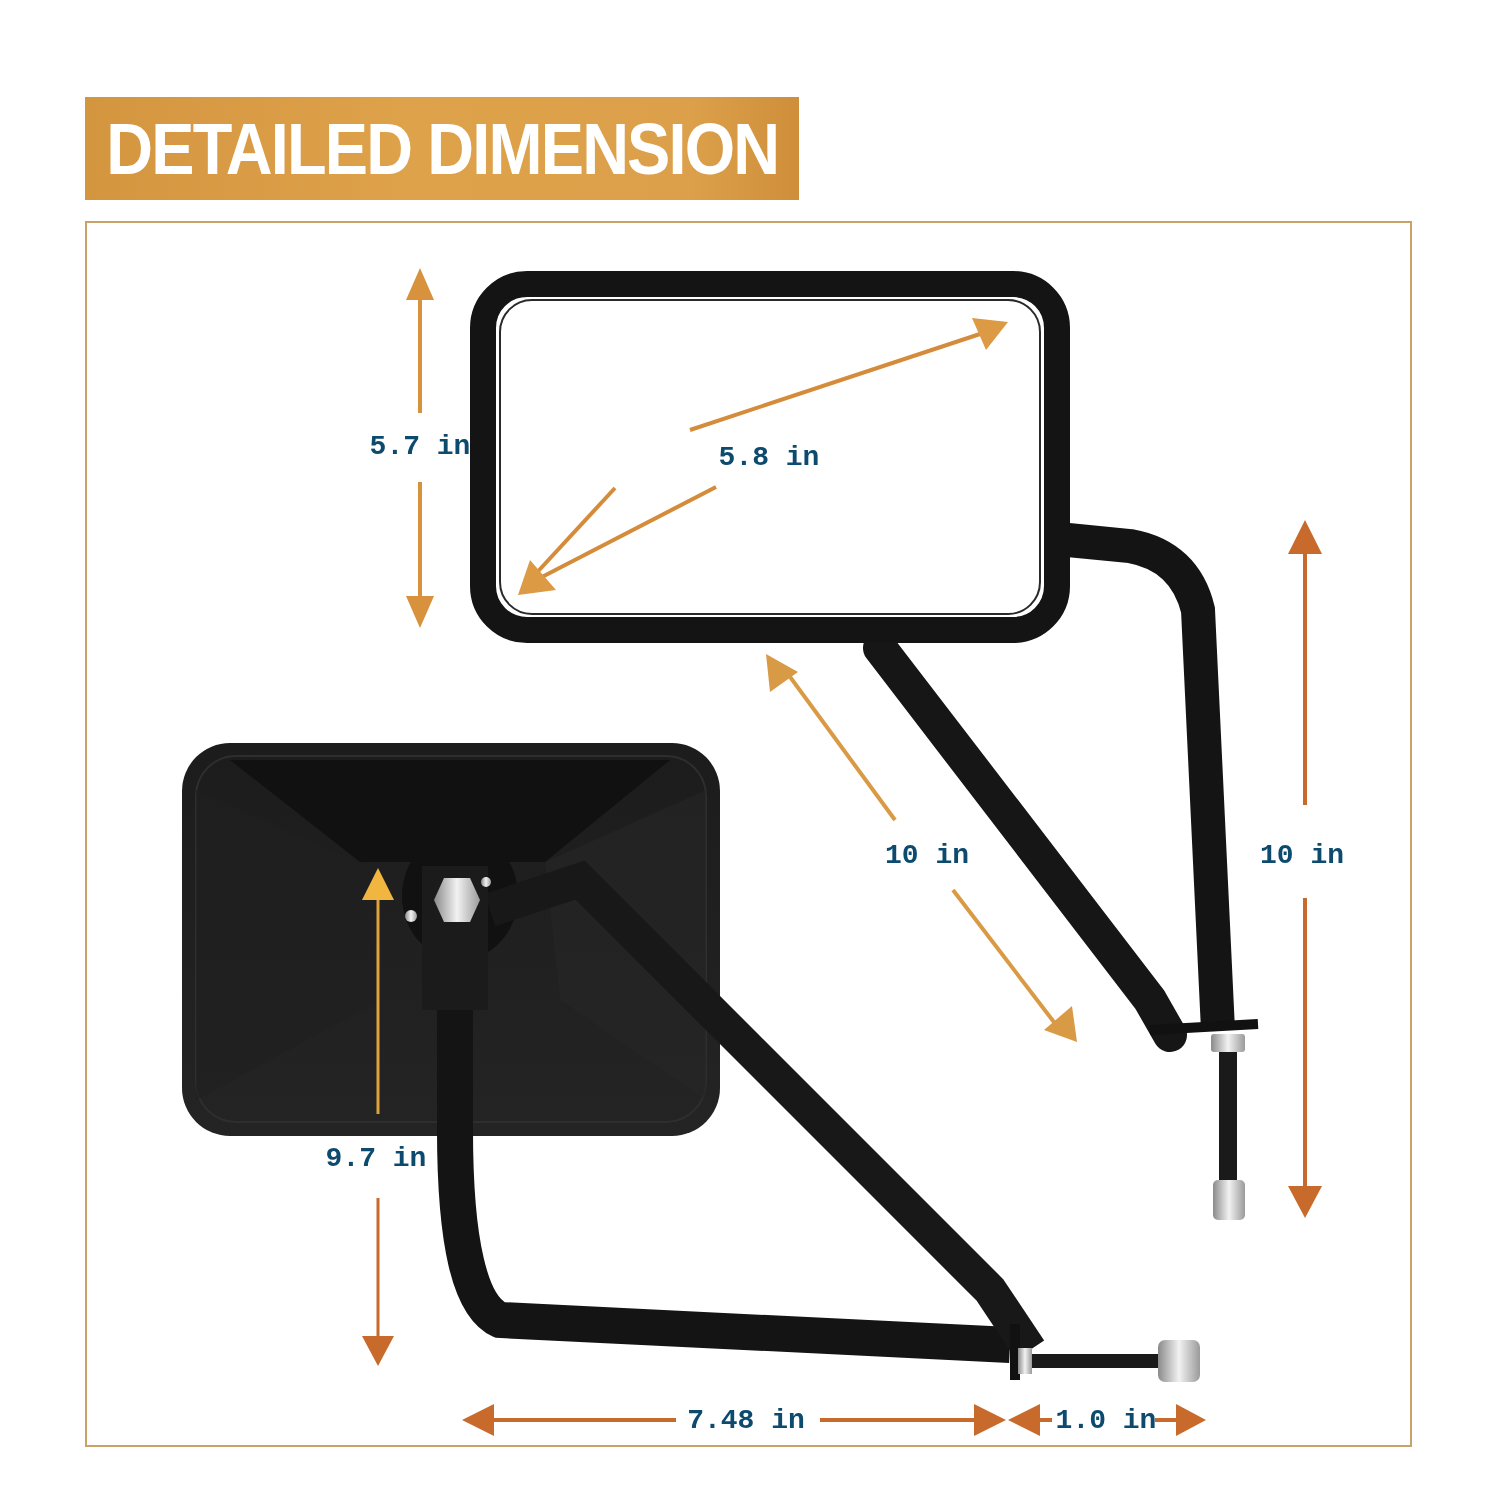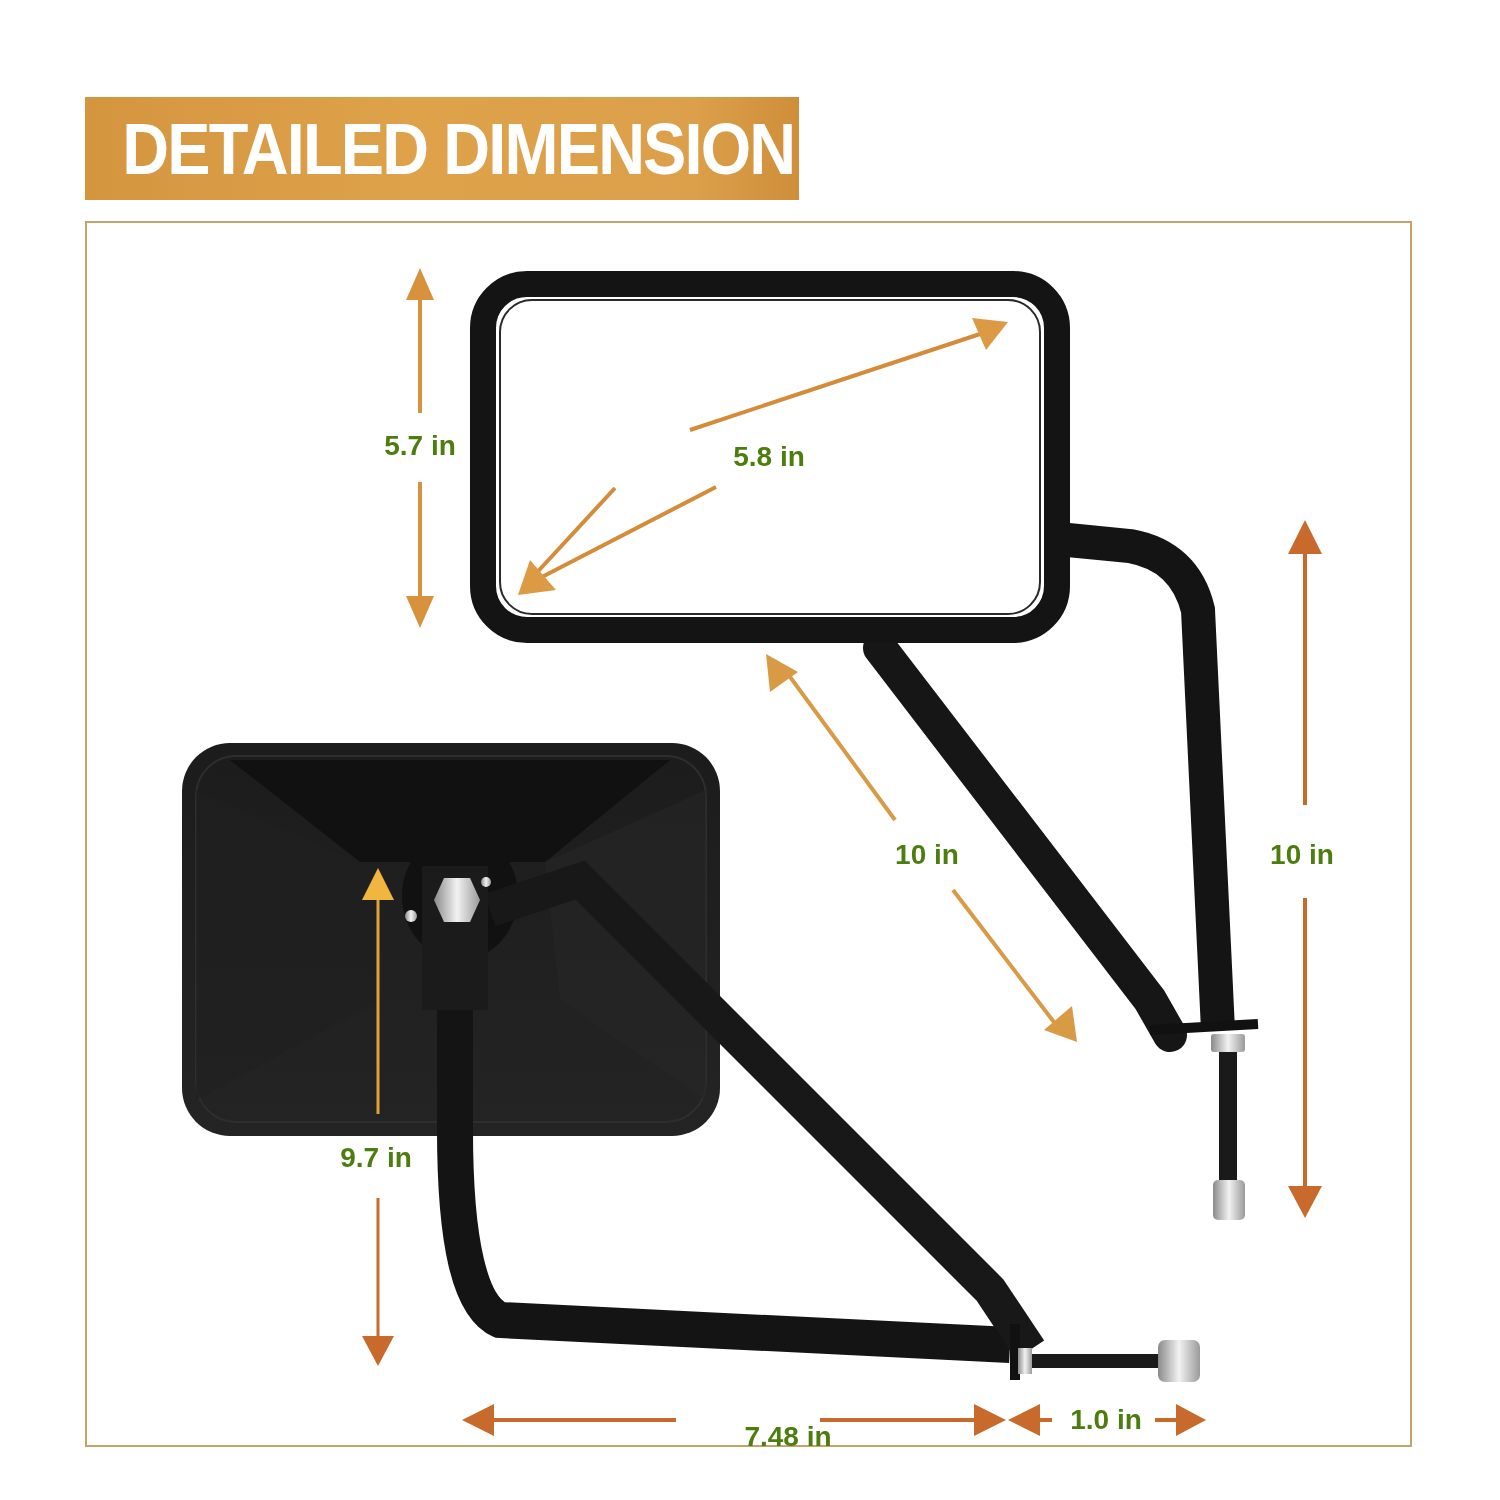--- a/index.html
+++ b/index.html
@@ -1,33 +1,33 @@
 <!DOCTYPE html>
 <html><head>
 <meta charset="utf-8">
 <style>
   html, body { margin: 0; padding: 0; background: #ffffff; }
   body { width: 1500px; height: 1500px; position: relative; overflow: hidden; font-family: "Liberation Sans", sans-serif; }
   .banner {
     position: absolute; left: 85px; top: 97px; width: 714px; height: 103px;
     background: linear-gradient(90deg, #d4953f 0%, #dea24b 45%, #dca04a 85%, #cf8e3a 100%);
-    display: flex; align-items: center; justify-content: flex-start;
+    display: flex; align-items: center; justify-content: center;
   }
   .banner-text {
     color: #ffffff; font-family: "Liberation Sans", sans-serif; font-weight: 700;
     font-size: 72px; letter-spacing: -2px; transform: scaleX(0.9); white-space: nowrap;
   }
   .frame {
     position: absolute; left: 85px; top: 221px; width: 1327px; height: 1226px;
     border: 2px solid #c9a26a; box-sizing: border-box;
   }
   svg.diagram { position: absolute; left: 0; top: 0; }
   .label {
-    position: absolute; font-family: Liberation Sans, sans-serif; font-weight: 700;
-    color: #4d7c0f; font-size: 28px; white-space: nowrap; transform: translate(-50%, -50%);
+    position: absolute; font-family: Liberation Mono, monospace; font-weight: 700;
+    color: #0c4a6e; font-size: 28px; white-space: nowrap; transform: translate(-50%, -50%);
   }
 </style>
 </head>
 <body>
 
 <div class="banner">
   <span class="banner-text">DETAILED DIMENSION</span>
 </div>
 
 <div class="frame"></div>
@@ -140,14 +140,14 @@
     <line x1="1155" y1="1420" x2="1178" y2="1420" stroke="#c86a2b" stroke-width="4"></line>
     <polygon points="1206,1420 1176,1404 1176,1436" fill="#c86a2b"></polygon>
   </g>
 </svg>
 
 <div class="label" style="left:420px; top:446px;">5.7 in</div>
 <div class="label" style="left:769px; top:457px;">5.8 in</div>
 <div class="label" style="left:927px; top:855px;">10 in</div>
 <div class="label" style="left:1302px; top:855px;">10 in</div>
 <div class="label" style="left:376px; top:1158px;">9.7 in</div>
-<div class="label" style="left:788px; top:1420px;margin-top:17px;">7.48 in</div>
+<div class="label" style="left:746px; top:1420px;">7.48 in</div>
 <div class="label" style="left:1106px; top:1420px;">1.0 in</div>
 
 </body></html>

